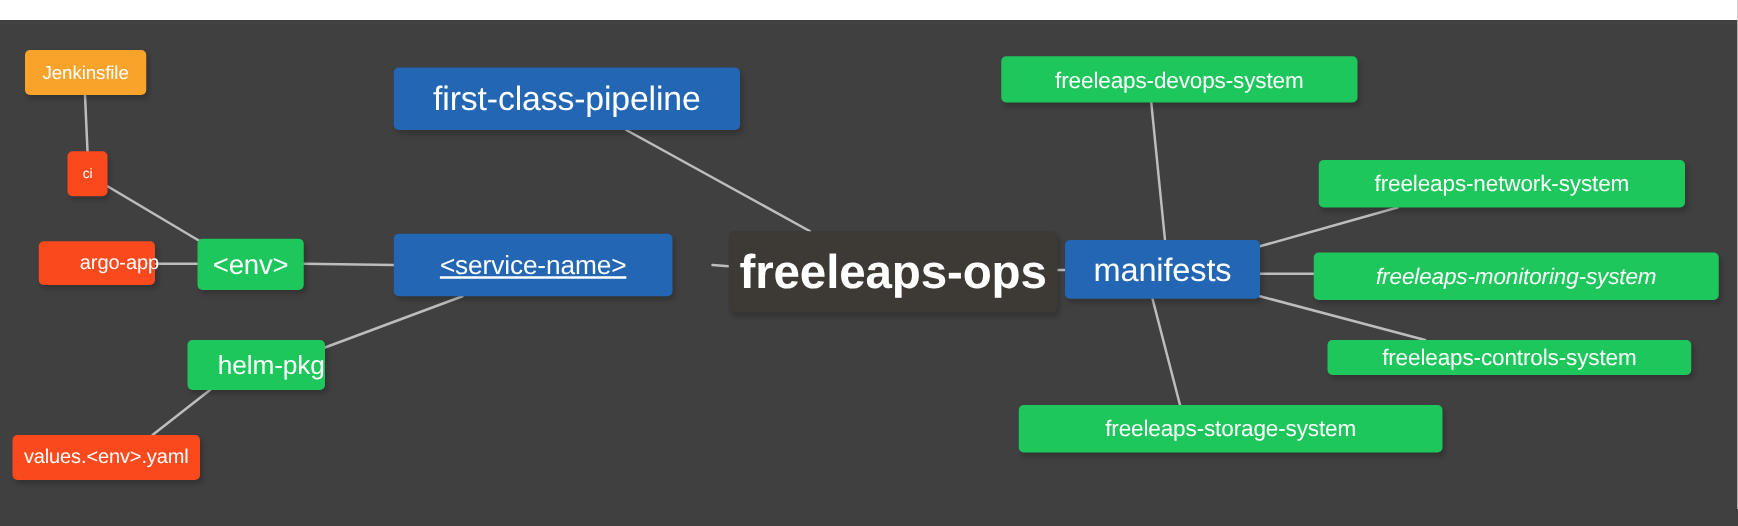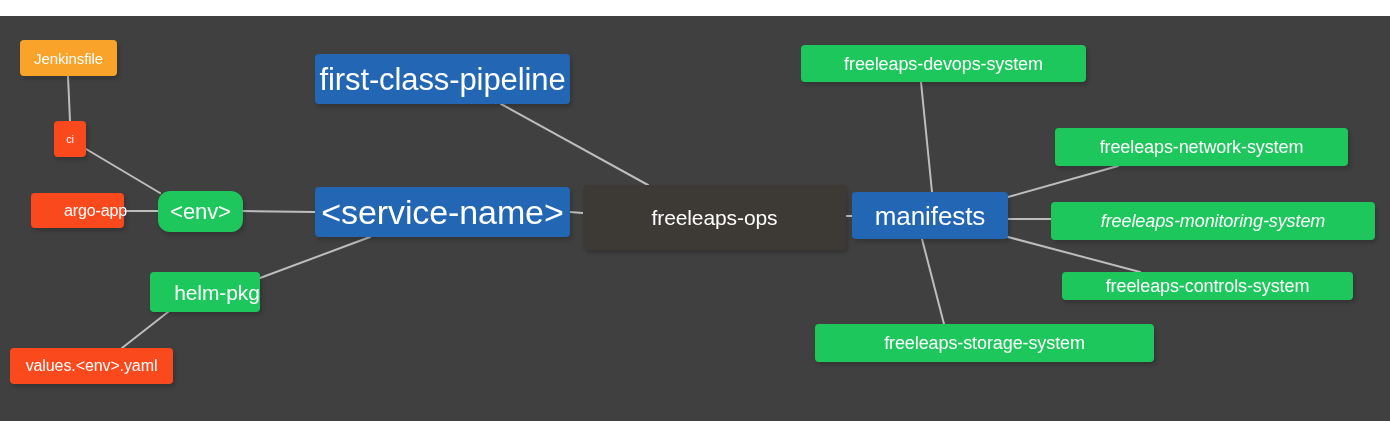--- a/index.html
+++ b/index.html
@@ -69,36 +69,36 @@
   <div id="node-layer">
       <div class="node n-orange" style="left: 20px; top: 24px; width: 97px; height: 36px; font-size: 15px;">
         <span>Jenkinsfile</span>
       </div>
       <div class="node n-red" style="left: 54px; top: 105px; width: 32px; height: 36px; font-size: 11px;">
         <span>ci</span>
       </div>
       <div class="node n-red" style="left: 31px; top: 177px; width: 93px; height: 35px; font-size: 16px; padding-left: 36px;">
         <span>argo-app</span>
       </div>
-      <div class="node n-green" style="left: 158px; top: 175px; width: 85px; height: 41px; font-size: 22px; border-radius: 12px;">
+      <div class="node n-green" style="left: 158px; top: 175px; width: 85px; height: 41px; font-size: 22px;">
         <span>&lt;env&gt;</span>
       </div>
       <div class="node n-green" style="left: 150px; top: 256px; width: 110px; height: 40px; font-size: 21px; padding-left: 24px;">
         <span>helm-pkg</span>
       </div>
-      <div class="node n-red" style="left: 10px; top: 332px; width: 163px; height: 36px; font-size: 16px;">
+      <div class="node n-red" style="left: 10px; top: 332px; width: 150px; height: 36px; font-size: 16px;">
         <span>values.&lt;env&gt;.yaml</span>
       </div>
-      <div class="node n-blue" style="left: 315px; top: 38px; width: 255px; height: 50px; font-size: 31px;">
+      <div class="node n-blue" style="left: 315px; top: 38px; width: 277px; height: 50px; font-size: 27px;">
         <span>first-class-pipeline</span>
       </div>
-      <div class="node n-blue" style="left: 315px; top: 171px; width: 255px; height: 50px; font-size: 34px;">
+      <div class="node n-blue" style="left: 315px; top: 171px; width: 223px; height: 50px; font-size: 21px; text-decoration: underline;">
         <span>&lt;service-name&gt;</span>
       </div>
-      <div class="node n-root" style="left: 583px; top: 169px; width: 263px; height: 65px; font-size: 21px;">
+      <div class="node n-root" style="left: 583px; top: 169px; width: 263px; height: 65px; font-size: 38px; font-weight: bold;">
         <span>freeleaps-ops</span>
       </div>
       <div class="node n-blue" style="left: 852px; top: 176px; width: 156px; height: 47px; font-size: 26px;">
         <span>manifests</span>
       </div>
       <div class="node n-green" style="left: 801px; top: 29px; width: 285px; height: 37px; font-size: 18px;">
         <span>freeleaps-devops-system</span>
       </div>
       <div class="node n-green" style="left: 1055px; top: 112px; width: 293px; height: 38px; font-size: 18px; justify-content: center;">
         <span>freeleaps-network-system</span>

